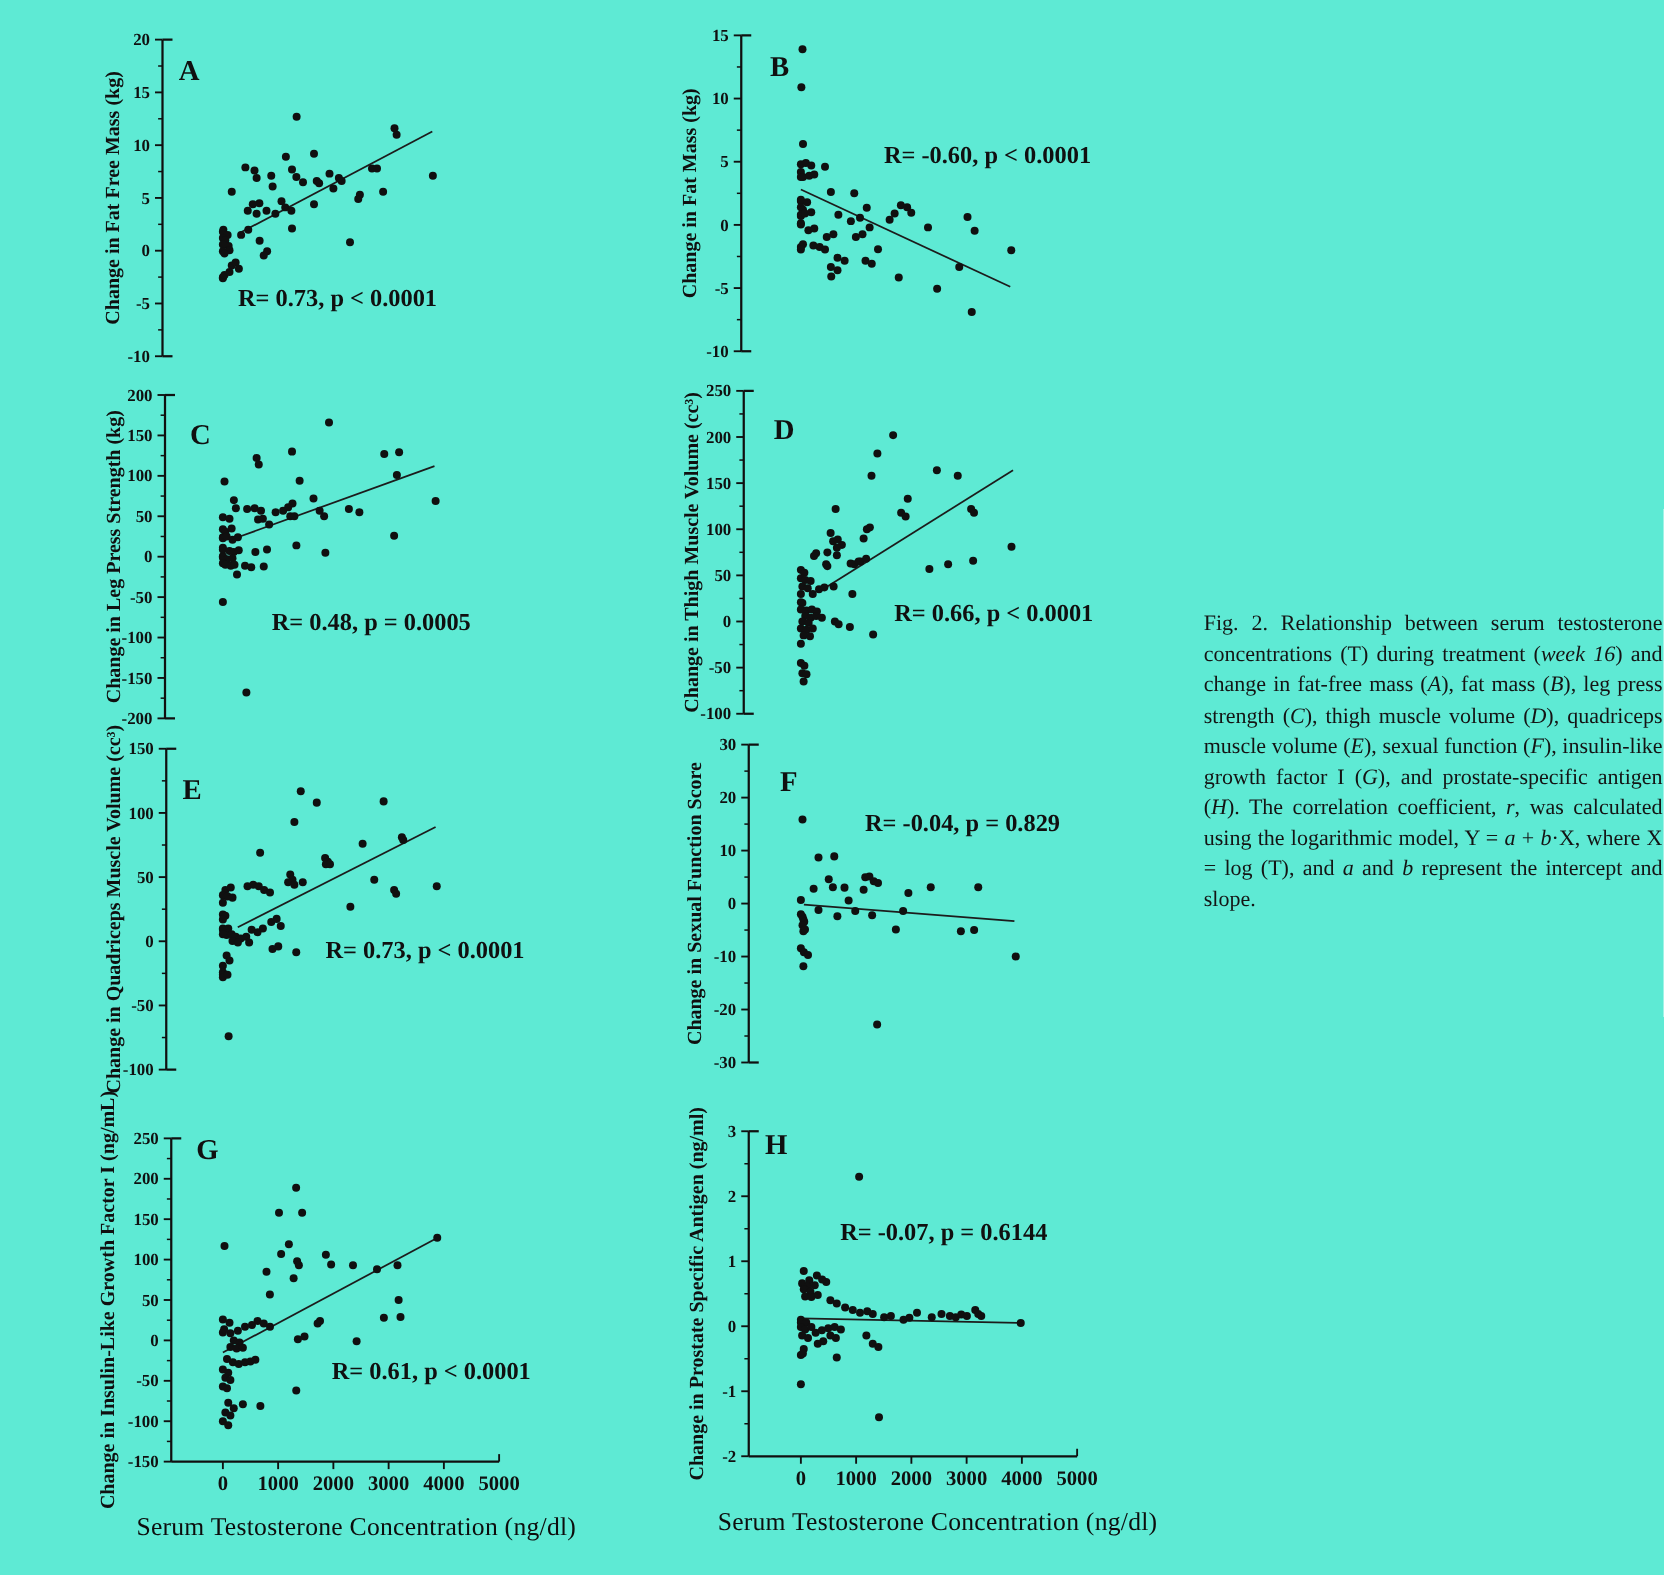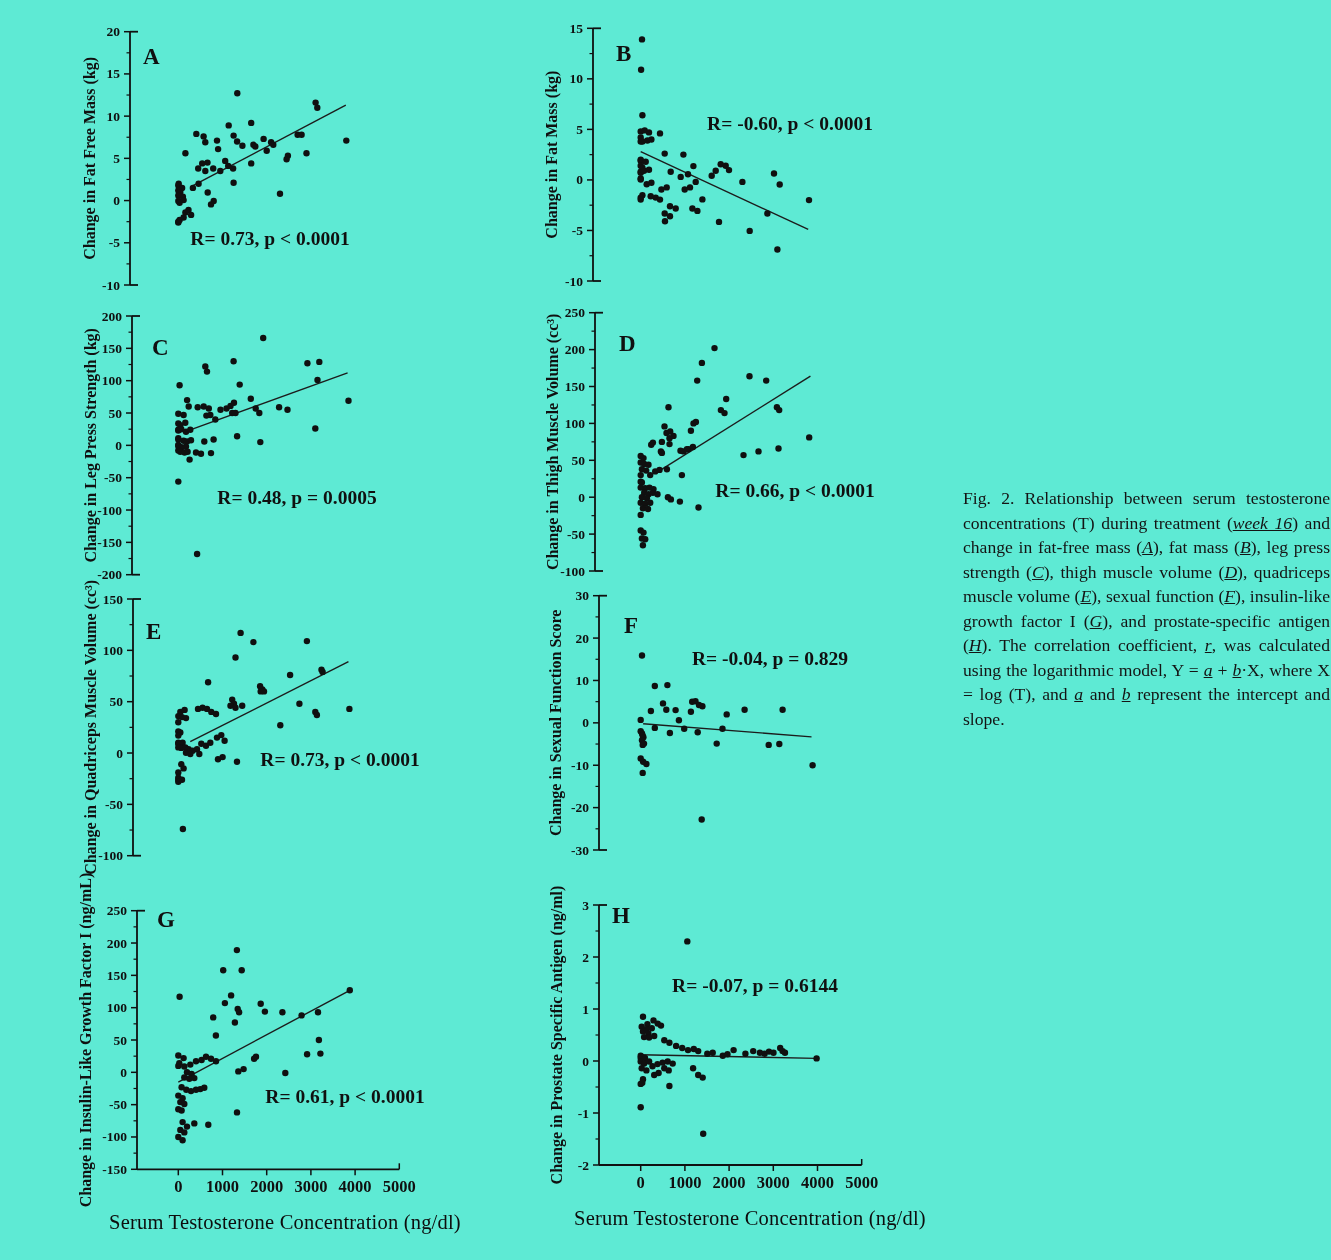--- a/index.html
+++ b/index.html
@@ -1,21 +1,21 @@
 <!DOCTYPE html>
 <html><head>
 <meta charset="utf-8">
 <style>
   html,body{margin:0;padding:0;background:#ffffff;}
   .page{position:relative;width:1331px;height:1260px;background:#5eead4;overflow:hidden;
         font-family:"Liberation Serif",serif;color:#111;}
   .page svg{position:absolute;left:0;top:0;}
   .caption{position:absolute;left:963px;top:486px;width:367px;font-size:17.6px;
            line-height:24.5px;text-align:justify;color:#141414;}
-  .caption .it{font-style:italic;text-decoration:underline;}
+  .caption .it{font-style:italic;}
   .xlabel{position:absolute;transform:translateX(-50%);font-weight:normal;font-size:20.5px;
           white-space:nowrap;color:#0d0d0d;letter-spacing:.2px;}
 </style>
 </head>
 <body>
 
 <div class="page">
   <svg id="figure-svg" width="1331" height="1260" viewBox="0 0 1331 1260">
       <g>
         <line x1="130" y1="31.7" x2="130" y2="285" stroke="#101010" stroke-width="1.8"></line>

